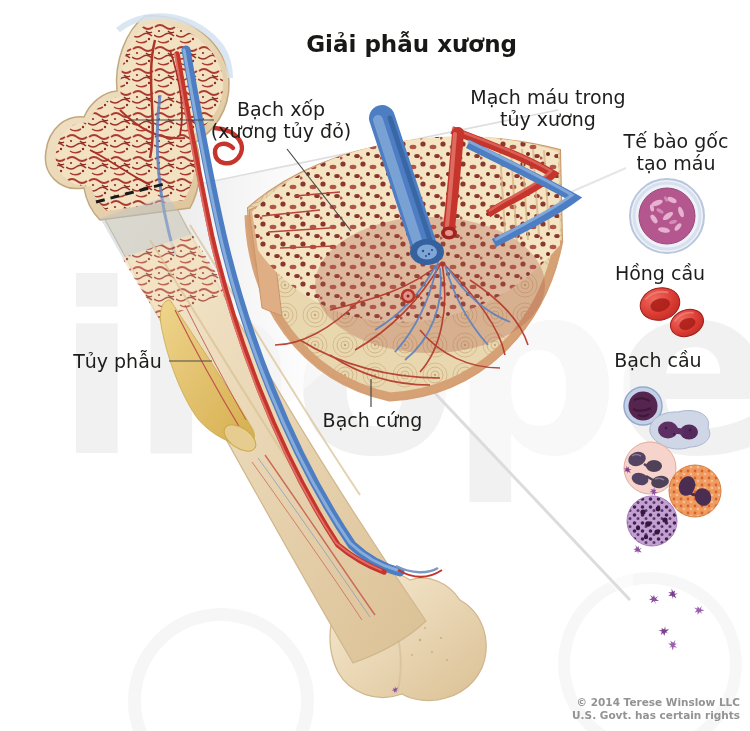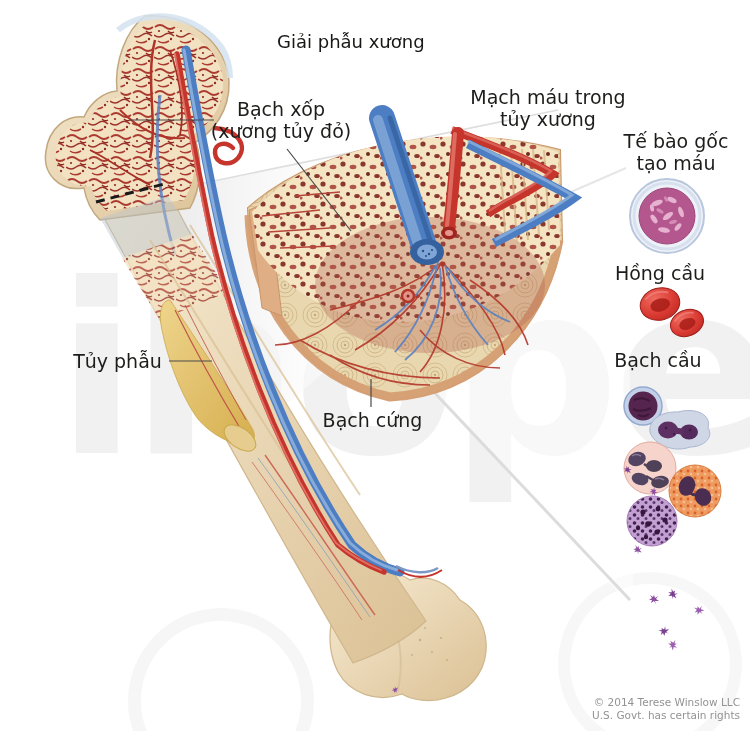--- a/index.html
+++ b/index.html
@@ -11,29 +11,29 @@
     position:absolute;left:56px;top:252px;z-index:1;
     font-size:238px;font-weight:bold;letter-spacing:-7px;line-height:1;
     color:rgba(90,90,90,0.085);user-select:none;white-space:nowrap;
   }
   .wm-circle{position:absolute;border-radius:50%;z-index:1;}
   .wm-c1{left:128px;top:608px;width:160px;height:160px;border:13px solid rgba(0,0,0,0.035);}
   .wm-c2{left:558px;top:572px;width:160px;height:160px;border:12px solid rgba(0,0,0,0.03);}
   svg.art{position:absolute;left:0;top:0;z-index:2;}
   .title{
     position:absolute;left:277px;top:31px;width:240px;z-index:5;
-    font-size:18px;font-weight:normal;color:#181816;text-align:left;
+    font-size:23px;font-weight:bold;color:#181816;text-align:right;
   }
   .lbl{
     position:absolute;z-index:5;font-size:19px;color:#1d1d1b;
     text-align:center;line-height:1.16;
   }
   .credit{
     position:absolute;right:10px;bottom:8px;z-index:6;text-align:right;
-    font-size:10.5px;line-height:1.3;color:#939393;
+    font-size:10.5px;line-height:1.3;color:#939393;font-weight:bold;
   }
 </style>
 </head>
 <body>
 
 <div class="canvas">
 
   <div class="watermark">ihope</div>
   <div class="wm-circle wm-c1"></div>
   <div class="wm-circle wm-c2"></div>

